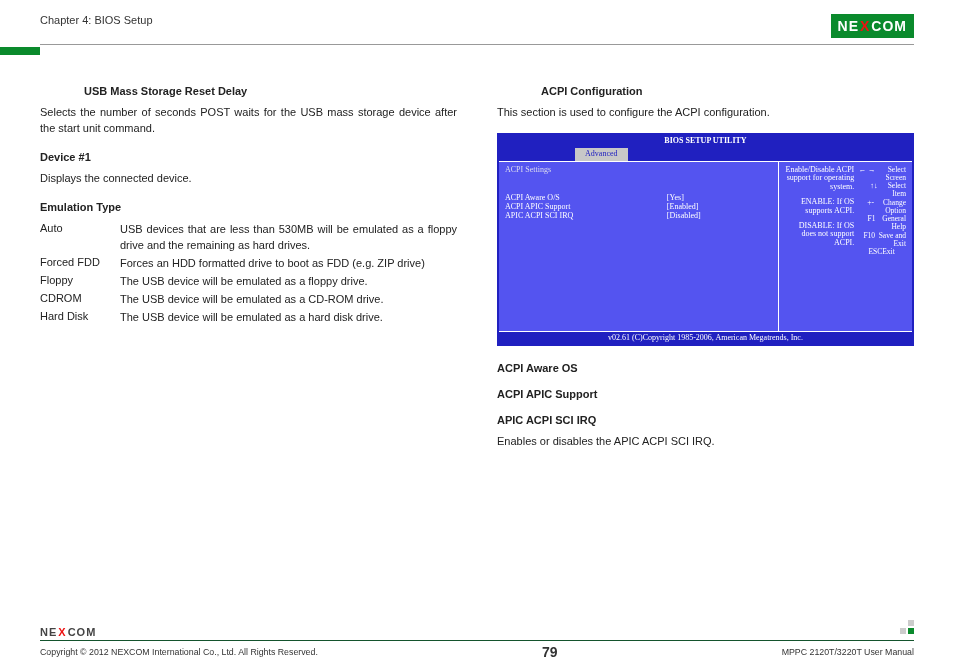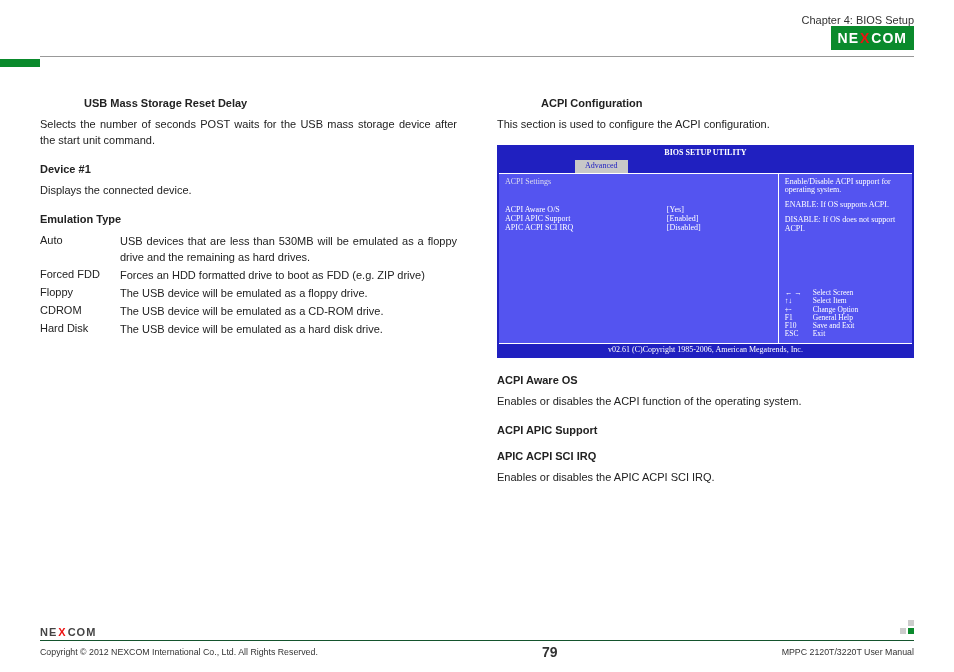--- a/index.html
+++ b/index.html
@@ -12,24 +12,23 @@
     height: 672px;
     position: relative;
     overflow: hidden;
   }
   .page {
     padding: 14px 40px 0 40px;
   }
   .top-row {
     display: flex;
     justify-content: space-between;
-    align-items: flex-end;
+    align-items: flex-start;
     border-bottom: 1px solid #999;
     padding-bottom: 6px;
-    flex-direction: column;
   }
   .chapter { font-size: 11px; color: #333; }
   .logo-main {
     display: inline-flex; align-items: center;
     background: #0a8a2c;
     padding: 3px 6px;
     border: 1px solid #0a8a2c;
     color: #fff;
     font-family: Arial, sans-serif;
     font-weight: 900;
@@ -60,21 +59,21 @@
 
   
   .bios-wrap { margin: 12px 0 16px; border: 2px solid #2020c0; background: #2020c0; font-family: "Times New Roman", serif; font-size: 8px; line-height: 1.1; width: 100%; }
   .bios-title { text-align: center; color: #fff; font-weight: bold; padding: 2px 0; font-size: 8px; }
   .bios-tabs { display: flex; background: #2020c0; color: #fff; padding: 0 4px; }
   .bios-tab { padding: 2px 10px; font-size: 8px; }
   .bios-tab.active { background: #c8c8c8; color: #2020c0; }
   .bios-tab.spacer { flex:1; }
   .bios-body { display: flex; background: #5454f0; color: #fff; border-top: 1px solid #fff; height: 170px; }
   .bios-left { flex: 2.2; padding: 4px 6px; border-right: 1px solid #fff; }
-  .bios-right { flex: 1; padding: 4px 6px; display: flex; flex-direction: column; justify-content: space-between; }
+  .bios-right { flex: 1; padding: 4px 6px; display: flex; flex-direction: row; justify-content: space-between; text-align: right; }
   .bios-left .section-label { color: #dde; margin-bottom: 20px; }
   .bios-row { display: flex; color: #fff; gap: 15px; }
   .bios-row .k { flex: 1.4; }
   .bios-row .v { flex: 1; }
   .bios-row.hl { color: #fff; background: #5454f0; }
   .bios-help { color: #fff; }
   .bios-keys { color: #fff; font-size: 7.5px; }
   .bios-keys div { display: flex; }
   .bios-keys .kk { width: 28px; }
   .bios-footer { text-align: center; color: #fff; padding: 2px 0; font-size: 8px; border-top: 1px solid #fff; }
@@ -213,21 +212,20 @@
                   <span class="kk">ESC</span>
                   <span>Exit</span>
                 </div>
             </div>
           </div>
         </div>
         <div class="bios-footer">v02.61 (C)Copyright 1985-2006, American Megatrends, Inc.</div>
       </div>
 
       <div class="h">ACPI Aware OS</div>
-      <p class="body-text">Enables or disables the ACPI function of the operating system.</p>
       <div class="h">ACPI APIC Support</div>
       <div class="h">APIC ACPI SCI IRQ</div>
       <p class="body-text">Enables or disables the APIC ACPI SCI IRQ.</p>
     </div>
   </div>
 </div>
 
 <div class="page-footer">
   <div class="footer-deco">
     <div class="a"></div>

